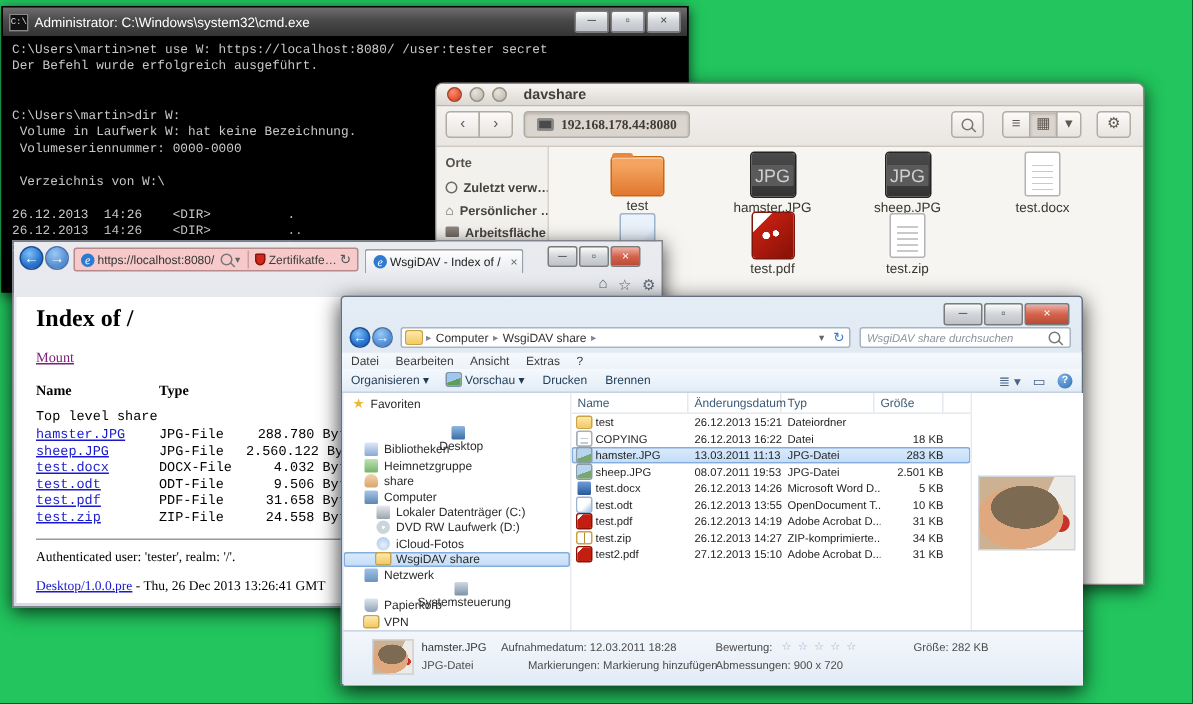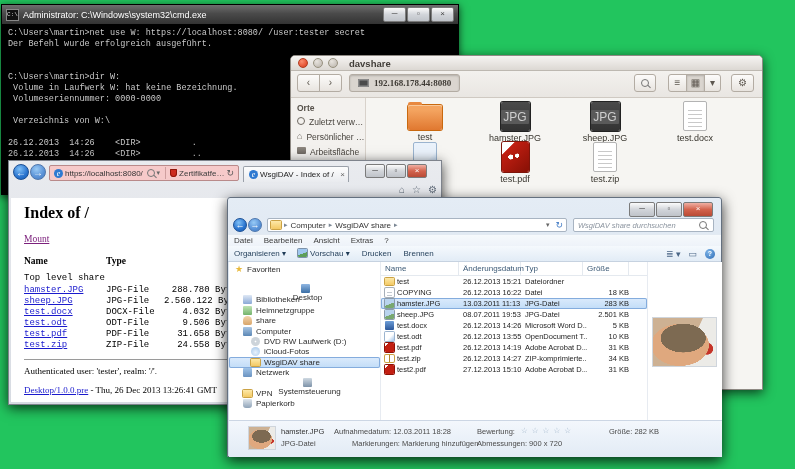--- a/index.html
+++ b/index.html
@@ -36,22 +36,22 @@
   .n-btn{position:absolute;top:3px;height:18px;border:1px solid #b3aca3;border-radius:3px;
         background:linear-gradient(#fcfbfa,#e8e4df);color:#5d574f;font-size:10px;line-height:16px;
         text-align:center;box-sizing:border-box;}
   .n-btn.pressed{background:#dad5cf;box-shadow:inset 0 1px 2px rgba(0,0,0,.18);font-family:Liberation Serif, serif;}
   .n-bread{display:flex;align-items:center;padding:0 8px;font-weight:bold;font-size:9px;color:#3f3b35;}
   .n-neticon{width:11px;height:8px;background:#4a4a4a;border-radius:1px;margin-right:5px;
         box-shadow:inset 0 0 0 1.5px #8b8b8b;}
   .n-body{display:flex;height:294px;}
   .n-side{width:75px;background:#f3f1ee;border-right:1px solid #d8d2cb;padding-top:3px;box-sizing:border-box;}
   .n-side-h{font-size:8.5px;font-weight:bold;color:#56514a;margin:2px 0 4px 6px;}
-  .n-item{display:flex;align-items:flex-start;height:15px;padding-left:6px;font-size:8.5px;color:#46423c;
-        white-space:nowrap;overflow:hidden;}
+  .n-item{display:flex;align-items:center;height:15px;padding-left:6px;font-size:8.5px;color:#46423c;
+        white-space:nowrap;overflow:hidden;font-weight:bold;}
   .n-item .nic{flex:0 0 auto;margin-right:4px;}
   .nic-clock{width:8px;height:8px;border:1.5px solid #6d6861;border-radius:50%;box-sizing:border-box;}
   .nic-home{font-size:9px;color:#5d574f;line-height:8px;}
   .nic-fold{width:9px;height:7px;background:linear-gradient(#8f8880,#6e6862);border-radius:1px;}
   .n-files{position:relative;flex:1;background:#f6f5f2;}
   .n-file{position:absolute;width:84px;text-align:center;}
   .n-file .lbl{font-size:9px;color:#39362f;margin-top:2px;}
   .nf-folder{width:34px;height:25px;margin:4px auto 0;border-radius:2px;
         background:linear-gradient(#f4a460 20%,#e07830);box-shadow:inset 0 1px 0 #f8c89a, 0 0 0 1px #c9690f;position:relative;}
   .nf-folder::before{content:"";position:absolute;top:-3px;left:0;width:14px;height:3px;
@@ -443,46 +443,50 @@
           </div>
         <div class="t-item" style="padding-left:14px;">
             <span class="tic user"></span>
             <span>share</span>
           </div>
         <div class="t-item" style="padding-left:14px;">
             <span class="tic computer"></span>
             <span>Computer</span>
           </div>
         <div class="t-item" style="padding-left:22px;">
+            <span class="tic drive"></span>
+            <span>Lokaler Datenträger (C:)</span>
+          </div>
+        <div class="t-item" style="padding-left:22px;">
             <span class="tic dvd"></span>
             <span>DVD RW Laufwerk (D:)</span>
           </div>
         <div class="t-item" style="padding-left:22px;">
             <span class="tic cloud"></span>
             <span>iCloud-Fotos</span>
           </div>
         <div class="t-item sel" style="padding-left:22px;">
             <span class="tic netfolder"></span>
             <span>WsgiDAV share</span>
           </div>
         <div class="t-item" style="padding-left:14px;">
             <span class="tic network"></span>
             <span>Netzwerk</span>
           </div>
         <div class="t-item" style="padding-left:10px;flex-direction:column;">
             <span class="tic control"></span>
             <span>Systemsteuerung</span>
           </div>
         <div class="t-item" style="padding-left:14px;">
+            <span class="tic recycle"></span>
+            <span>Papierkorb</span>
+          </div>
+        <div class="t-item" style="padding-left:14px;">
             <span class="tic folder"></span>
             <span>VPN</span>
-          </div>
-        <div class="t-item" style="padding-left:14px;">
-            <span class="tic recycle"></span>
-            <span>Papierkorb</span>
           </div>
       </div>
       <div class="exp-list">
         <div class="lhead">
           <span style="width:78px;">Name</span>
             <span style="width:62px;">Änderungsdatum</span>
             <span style="width:62px;">Typ</span>
             <span style="width:46px;">Größe</span>
         </div>
         <div class="lrow">

